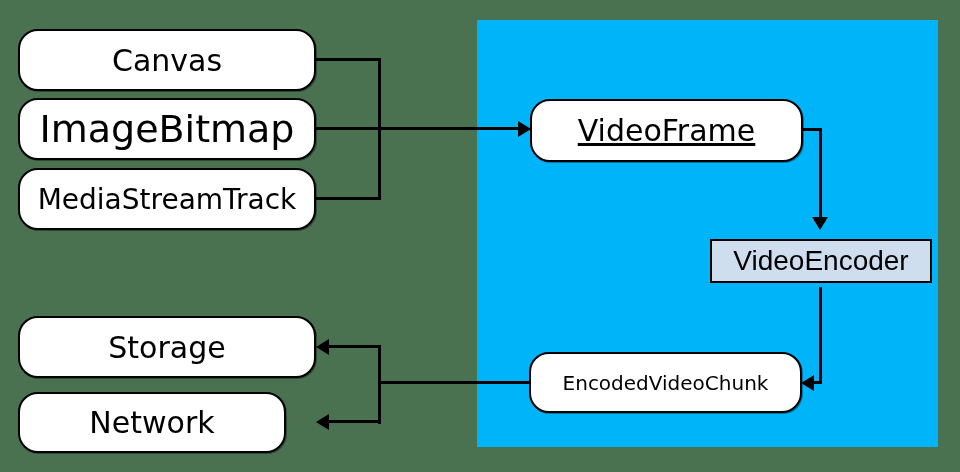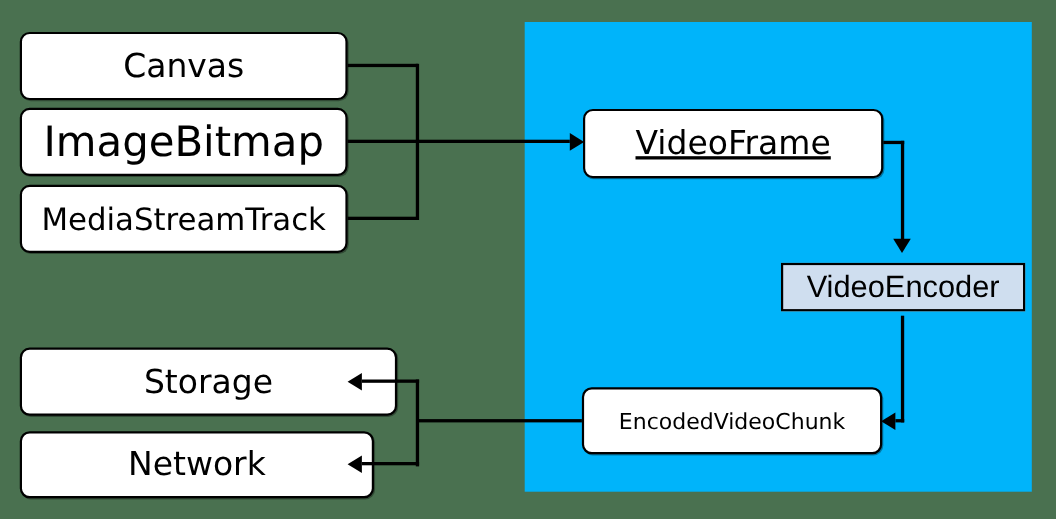--- a/index.html
+++ b/index.html
@@ -12,32 +12,32 @@
     position:relative; width:960px; height:472px;
     background:var(--background); overflow:hidden;
   }
   .region{
     position:absolute; left:477px; top:20px; width:461px; height:427px;
     background:var(--region);
   }
   .node{
     position:absolute; box-sizing:border-box;
     background:var(--node-fill); border:2px solid var(--line);
-    border-radius:9px;
+    border-radius:20px;
     display:flex; align-items:center; justify-content:center;
     color:var(--text); box-shadow:1px 1px 0 rgba(0,0,0,0.35);
     white-space:nowrap;
   }
   .node.sharp{border-radius:0; background:var(--encoder-fill);
     font-family:"Liberation Sans", sans-serif; box-shadow:none;}
   .n-canvas{left:18px; top:29px; width:298px; height:62px; font-size:30px;}
   .n-imagebitmap{left:18px; top:98px; width:298px; height:62px; font-size:38px;}
   .n-mediastreamtrack{left:18px; top:168px; width:298px; height:62px; font-size:28px;}
-  .n-storage{left:18px; top:316px; width:343px; height:62px; font-size:30px;}
-  .n-network{left:18px; top:392px; width:322px; height:61px; font-size:30px;}
+  .n-storage{left:18px; top:316px; width:298px; height:62px; font-size:30px;}
+  .n-network{left:18px; top:392px; width:268px; height:61px; font-size:30px;}
   .n-videoframe{left:530px; top:99px; width:273px; height:63px; font-size:30px;text-decoration:underline;}
   .n-videoencoder{left:710px; top:229px; width:222px; height:44px; font-size:28px;margin-top:10px;}
   .n-encodedvideochunk{left:529px; top:352px; width:273px; height:61px; font-size:20px;}
   .edge{position:absolute; background:var(--line);}
   .e-canvas-out{left:316px; top:58px; width:64px; height:3px;}
   .e-mst-out{left:316px; top:197px; width:64px; height:3px;}
   .e-merge-vert{left:378px; top:58px; width:3px; height:142px;}
   .e-ib-line{left:316px; top:127px; width:202px; height:3px;}
   .e-vf-out{left:803px; top:128px; width:19px; height:3px;}
   .e-vf-down{left:819px; top:128px; width:3px; height:90px;}

